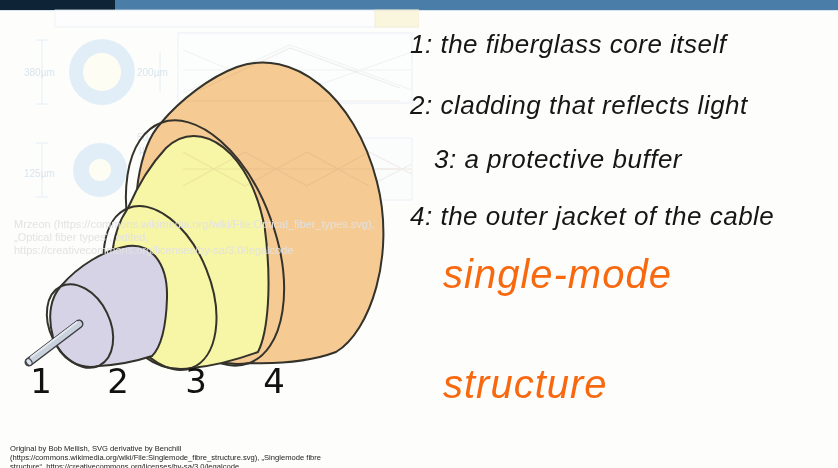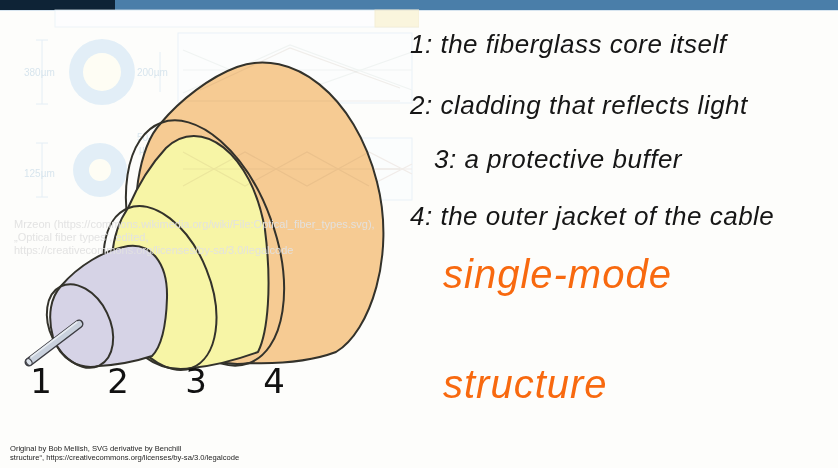--- a/index.html
+++ b/index.html
@@ -163,20 +163,21 @@
   </svg>
 
   <div class="wm-attr">
     <div>Mrzeon (https://commons.wikimedia.org/wiki/File:Optical_fiber_types.svg),</div>
     <div>„Optical fiber types“, edited,</div>
     <div>https://creativecommons.org/licenses/by-sa/3.0/legalcode</div>
   </div>
 
   <div class="attr">
     <div>Original by Bob Mellish, SVG derivative by Benchill</div>
+    <div>(https://commons.wikimedia.org/wiki/File:Singlemode_fibre_structure.svg), „Singlemode fibre</div>
     <div>structure“, https://creativecommons.org/licenses/by-sa/3.0/legalcode</div>
   </div>
 
   <div class="ann-item ann-1">1: the fiberglass core itself</div>
   <div class="ann-item ann-2">2: cladding that reflects light</div>
   <div class="ann-item ann-3">3: a protective buffer</div>
   <div class="ann-item ann-4">4: the outer jacket of the cable</div>
 
   <div class="mode mode-1">single-mode</div>
   <div class="mode mode-2">structure</div>

